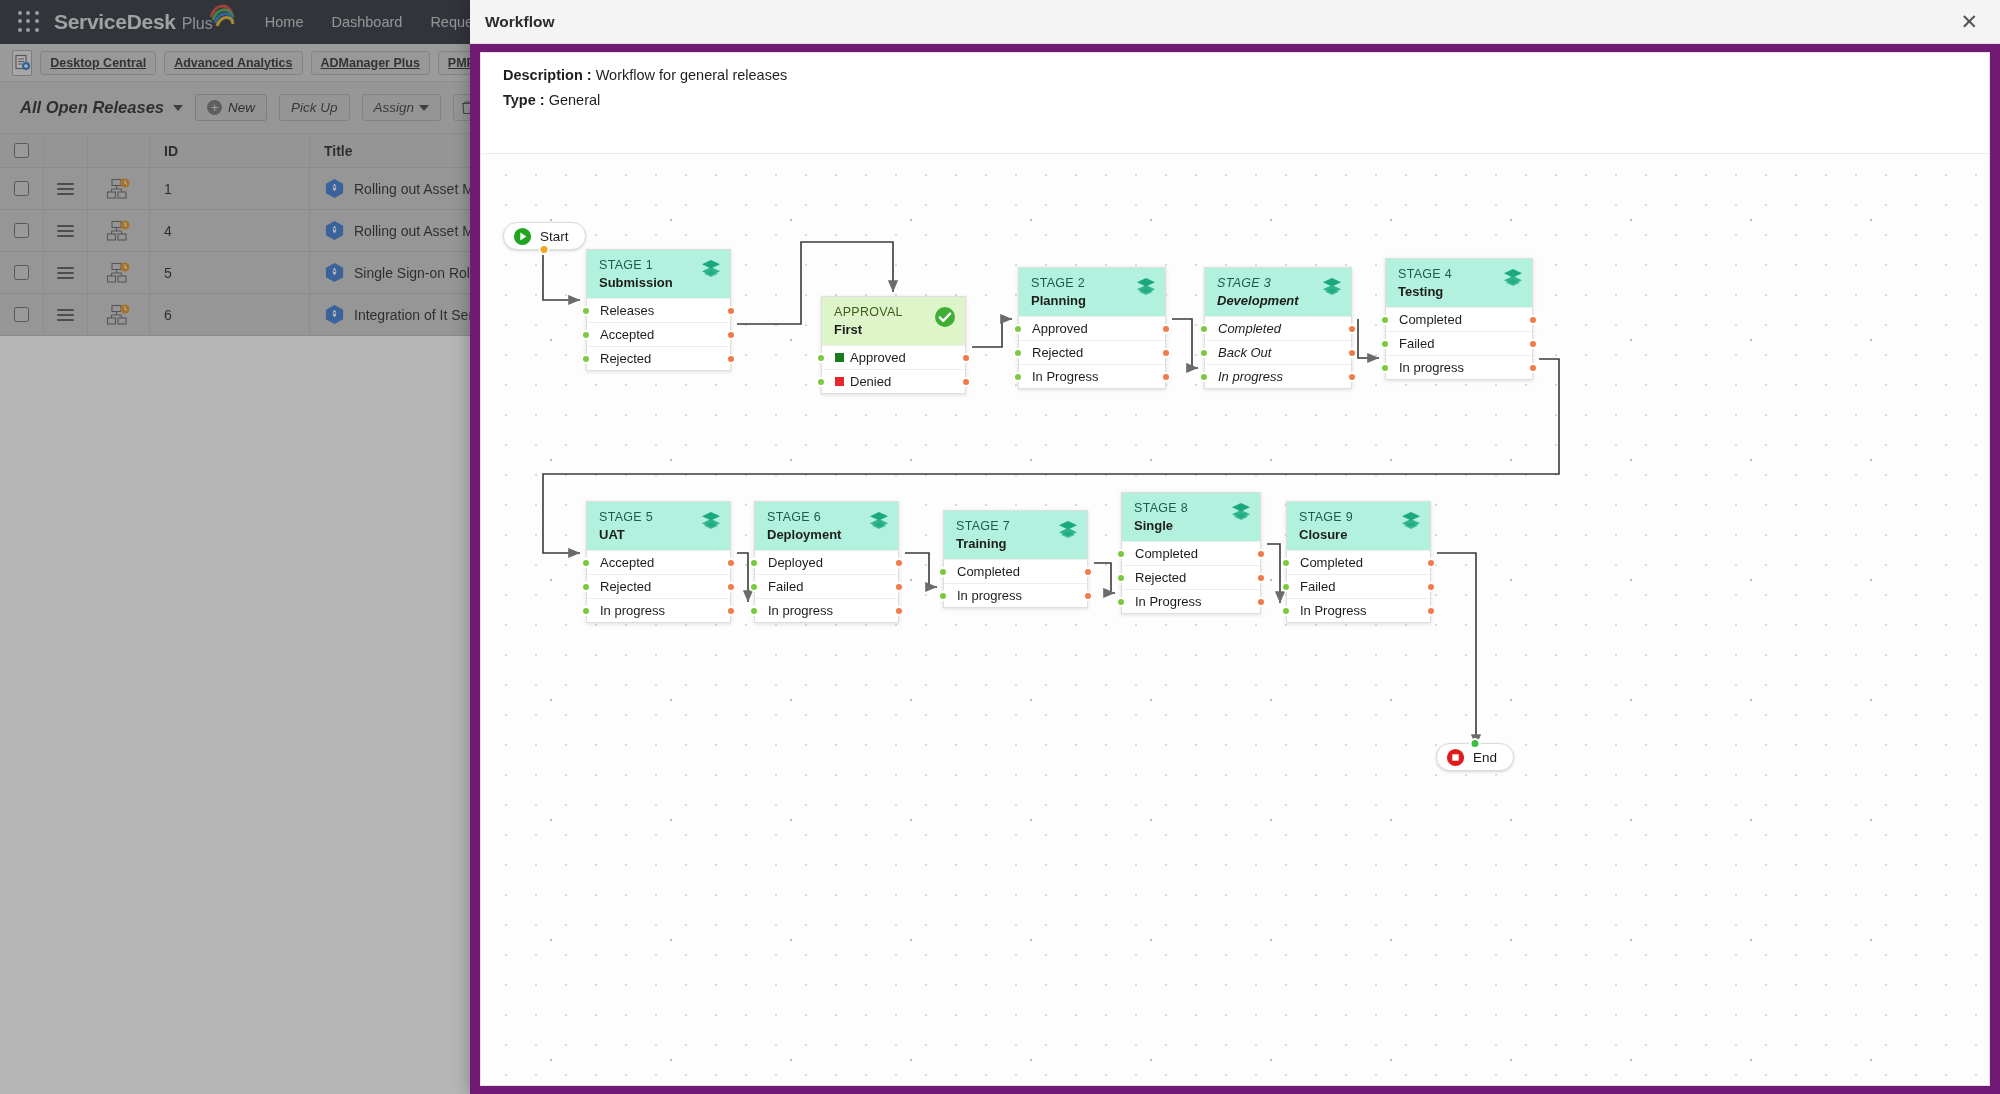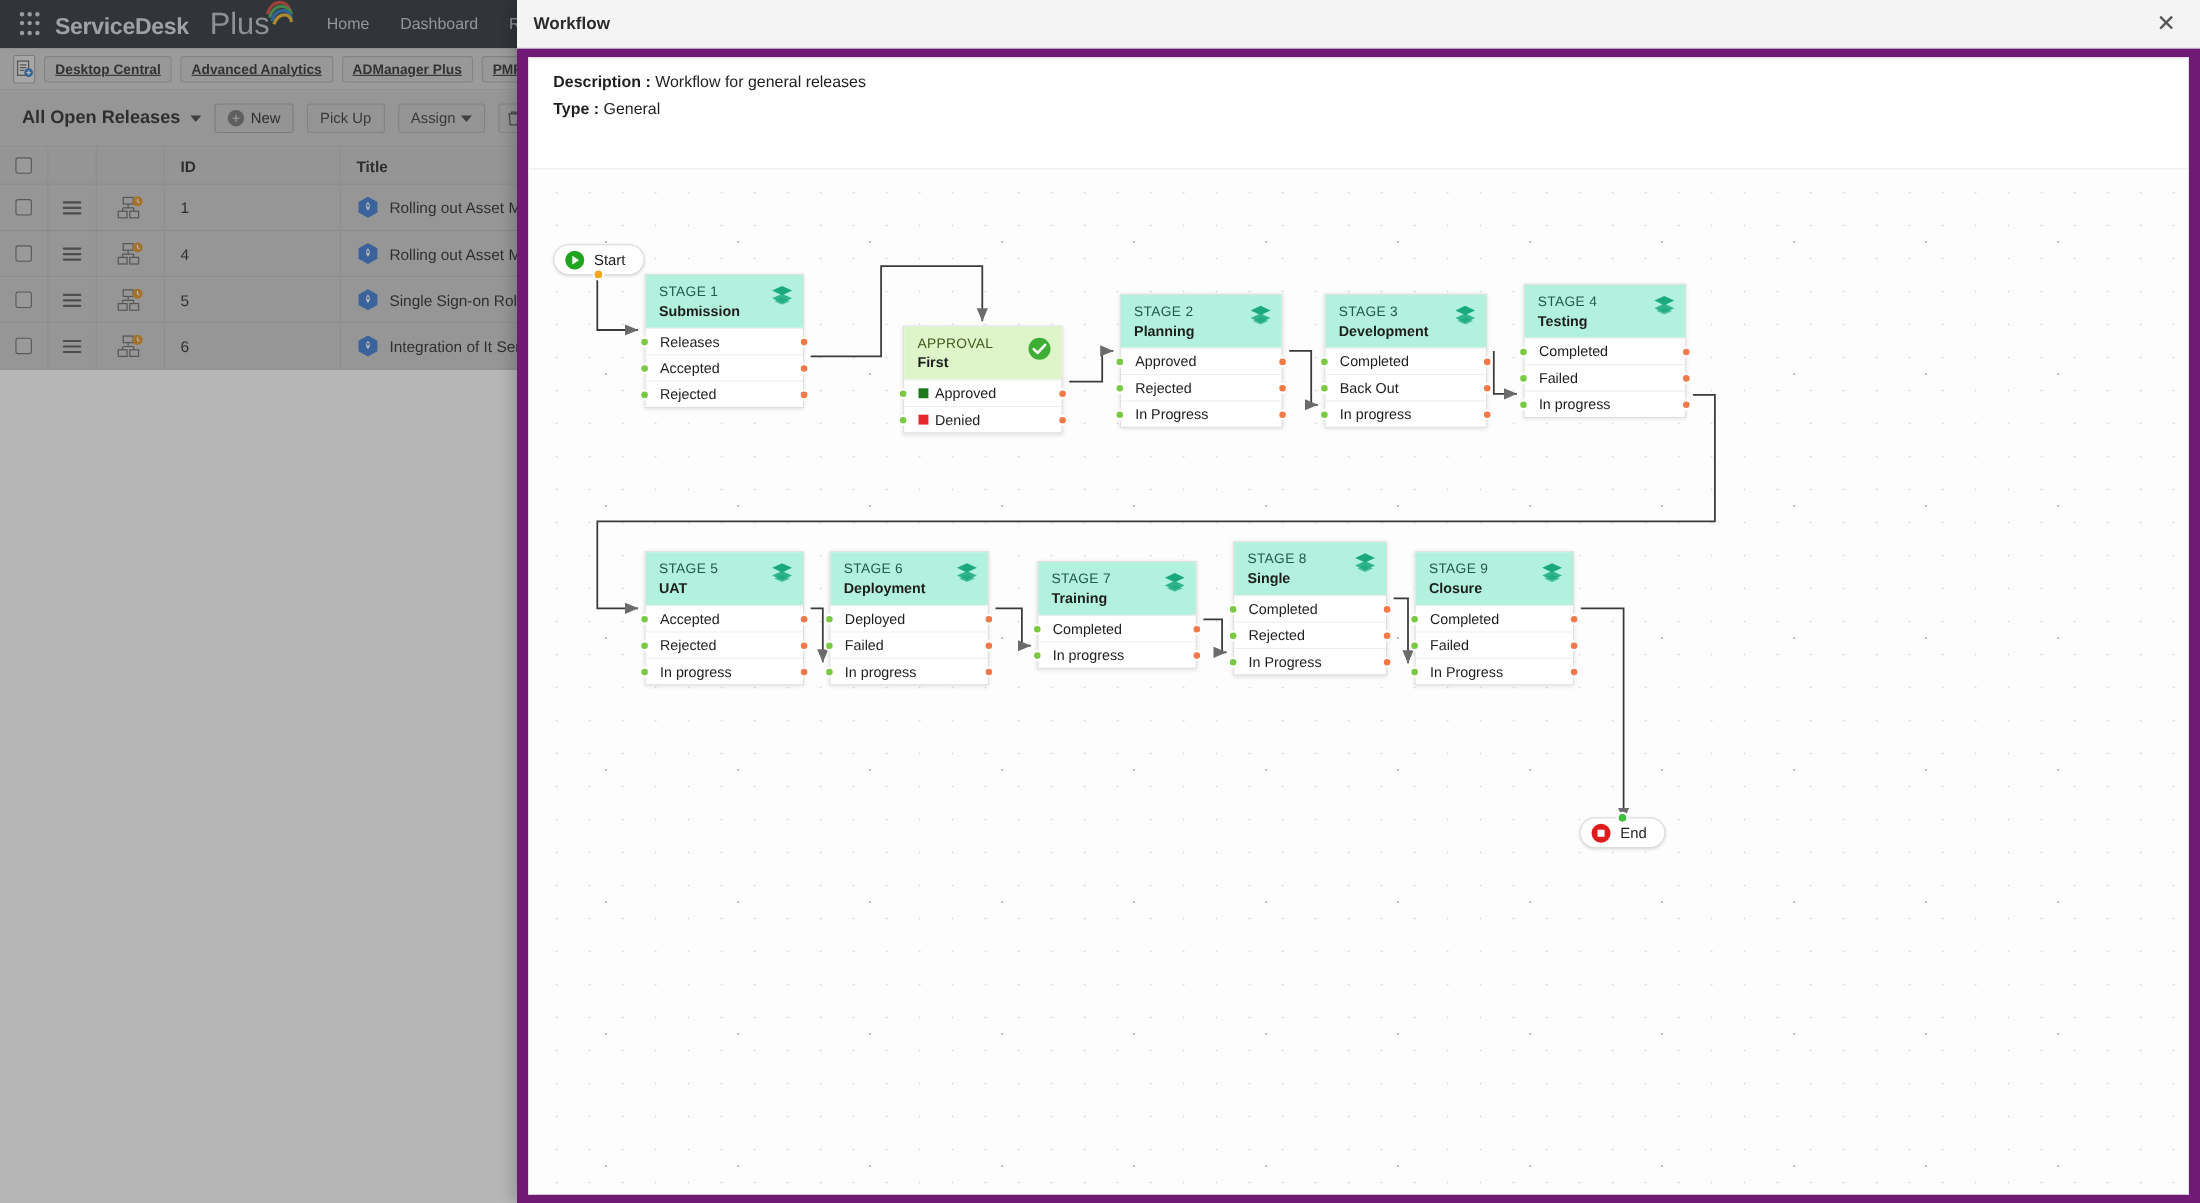--- a/index.html
+++ b/index.html
@@ -30,21 +30,21 @@
     display: flex; align-items: center;
   }
   .grid-dots {
     width: 22px; height: 22px; margin-left: 18px; margin-right: 14px;
     display: grid; grid-template-columns: repeat(3, 1fr); grid-template-rows: repeat(3,1fr);
     gap: 3px; cursor: pointer;
   }
   .grid-dots i { display:block; width:4px; height:4px; border-radius:50%; background:#cfd3d8; }
   .brand { display:flex; align-items:baseline; position:relative; }
   .brand .b1 { color:#d8dbe0; font-size:21px; font-weight:bold; letter-spacing:-0.3px; }
-  .brand .b2 { color:#b9bdc4; font-size:28px; font-weight:400; margin-left:19px; }
+  .brand .b2 { color:#b9bdc4; font-size:16px; font-weight:400; margin-left:6px; }
   .brand .swoosh {
     position:absolute; right:-22px; top:-9px; width:26px; height:28px;
   }
   .navlinks { display:flex; align-items:center; margin-left:52px; gap:28px; }
   .navlinks a { color:#c3c7cd; font-size:14.5px; text-decoration:none; white-space:nowrap; }
 
   
   .prodstrip {
     position: absolute; left:0; top:44px; width:600px; height:38px;
     background:#d0d0d0; border-bottom:1px solid #bcbcbc;
@@ -57,21 +57,21 @@
   .prodtab {
     height:24px; border:1px solid #a8a8a8; background:#cccccc; border-radius:3px;
     font-size:12.5px; color:#1b1b1b; font-weight:bold; display:flex; align-items:center;
     padding:0 9px; white-space:nowrap; cursor:pointer;text-decoration:underline;
   }
 
   
   .listbar {
     position:absolute; left:0; top:82px; width:600px; height:52px;
     background:#c9c9c9; border-bottom:1px solid #b5b5b5;
-    display:flex; align-items:center; padding-left:20px; gap:12px;
+    display:flex; align-items:center; padding-left:20px; gap:12px;font-style:italic;
   }
   .listbar .viewsel { font-size:16.5px; font-weight:bold; color:#161616; display:flex; align-items:center; gap:9px; cursor:pointer;}
   .caret-dn { width:0;height:0;border-left:5px solid transparent;border-right:5px solid transparent;border-top:6px solid #333; }
   .btn-new {
     height:27px; border:1px solid #9d9d9d; background:#c4c4c4; border-radius:3px;
     display:flex; align-items:center; gap:6px; padding:0 11px; font-size:13.5px; color:#111; cursor:pointer;
   }
   .plus-circ { width:15px;height:15px;border-radius:50%;background:#6a6a6a;color:#ddd;font-size:13px;line-height:13px;text-align:center; display:flex;align-items:center;justify-content:center; }
   .btn-plain {
     height:27px; border:1px solid #a6a6a6; background:#c6c6c6; border-radius:3px;
@@ -521,21 +521,21 @@
               <span class="port in"></span>
               <span>Rejected</span>
               <span class="port out"></span>
             </div>
             <div class="node-row">
               <span class="port in"></span>
               <span>In Progress</span>
               <span class="port out"></span>
             </div>
           </div>
-          <div class="node" style="left: 723px; top: 113px; width: 148px;">
+          <div class="node" style="left: 723px; top: 113px; width: 148px; font-style: italic;">
             <div class="node-head stage">
               <div class="h-num">STAGE 3</div>
               <div class="h-name">Development</div>
               <span class="h-icon"><svg width="20" height="18" viewBox="0 0 20 18">
                   <path d="M10 1 L19 5.2 L10 9.4 L1 5.2 Z" fill="#19a97c"></path>
                   <path d="M10 8 L19 12.2 L10 16.4 L1 12.2 Z" fill="#19a97c" opacity="0.85"></path>
                   <path d="M10 11.5 L17 14.8 L10 18 L3 14.8 Z" fill="#19a97c" opacity="0.7"></path>
                 </svg></span>
             </div>
             <div class="node-row">

